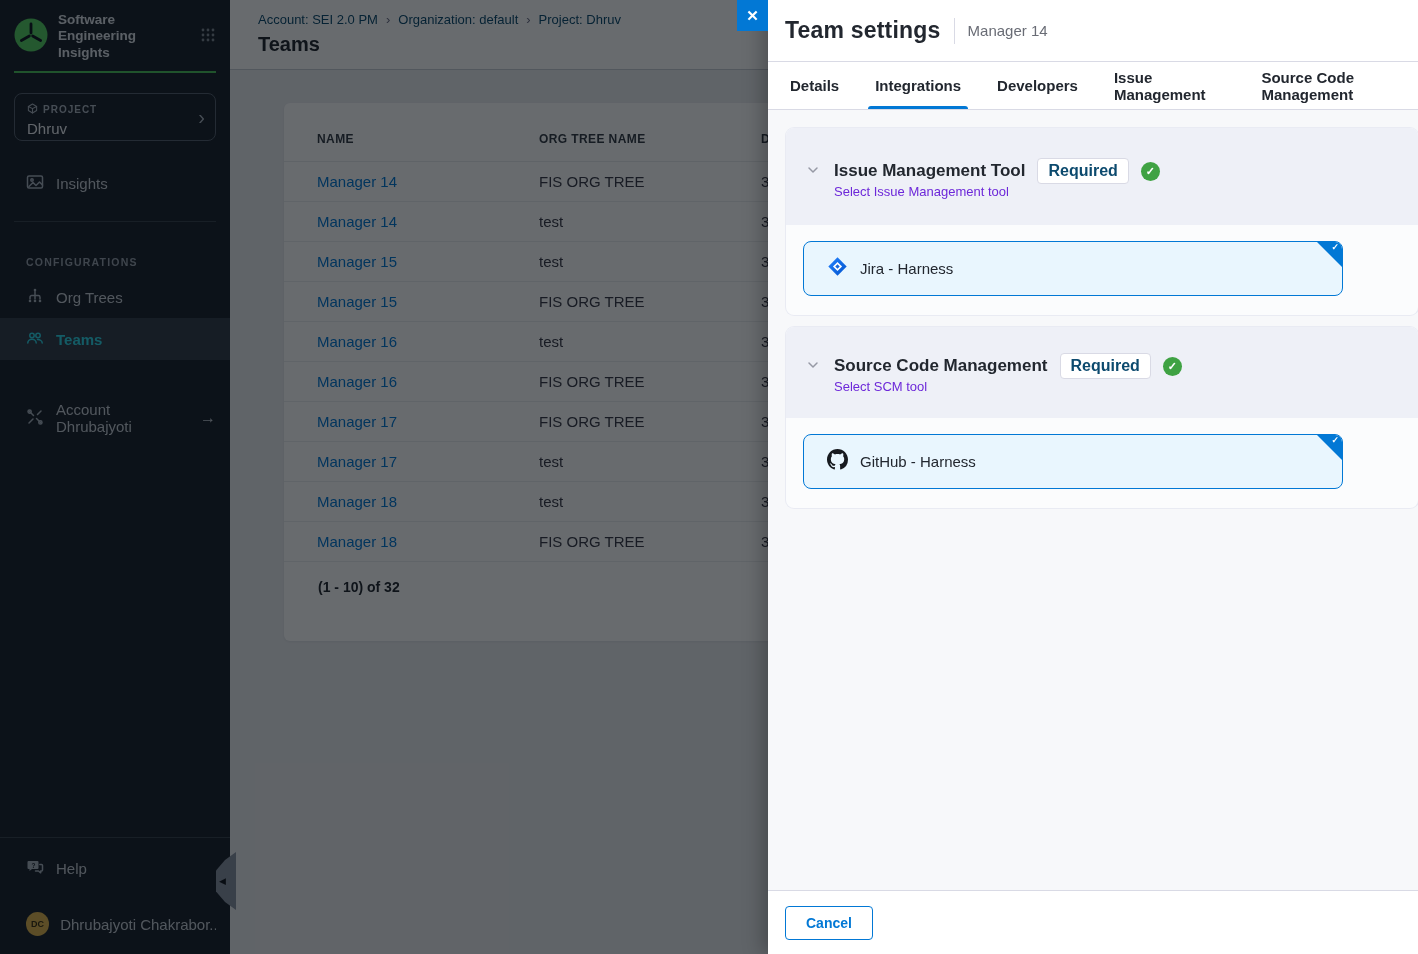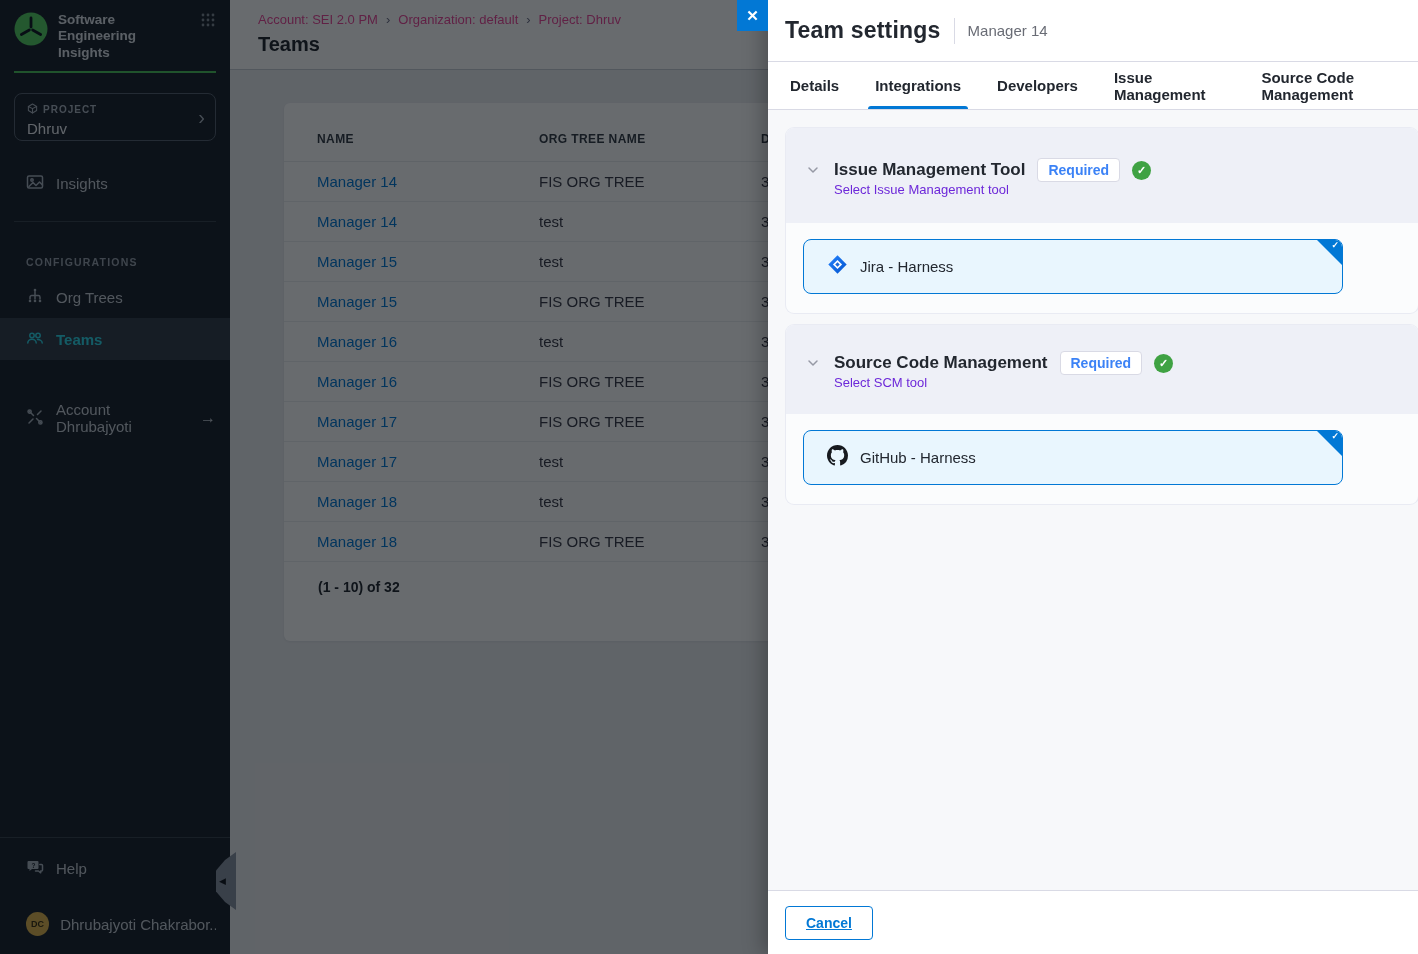--- a/index.html
+++ b/index.html
@@ -9,21 +9,21 @@
     font-family:"Liberation Sans", sans-serif; background:#eceef1;
   }
 
   
   .sidebar {
     position:absolute; left:0; top:0; width:230px; height:954px;
     background:#1a212b; z-index:10; display:flex; flex-direction:column;
     color:#dde2e8;
   }
   .sb-header {
-    display:flex; align-items:flex-start; gap:10px; padding:12px 14px 10px 14px;
+    display:flex; align-items:center; gap:10px; padding:12px 14px 10px 14px;
     border-bottom:2px solid #4cc25a; margin:0 14px; padding-left:0; padding-right:0;
   }
   .sb-logo { width:34px; height:34px; flex:0 0 auto; }
   .sb-title { font-size:13.5px; font-weight:700; line-height:1.22; color:#dde2e8; flex:1; }
   .sb-grid { margin-left:auto; cursor:pointer; opacity:.8; }
   .project-card {
     margin:20px 14px 0 14px; border:1px solid #56606e; border-radius:8px;
     padding:9px 12px; position:relative; cursor:pointer; height:48px;
   }
   .project-label { display:flex; align-items:center; gap:5px; font-size:10px; letter-spacing:1px; color:#aab3bf; font-weight:700; }
@@ -55,21 +55,21 @@
     display:flex; align-items:center; justify-content:flex-start; padding-left:3px;
     color:#11161c; font-size:9px; cursor:pointer;
   }
 
   
   .main { position:absolute; left:230px; top:0; right:0; height:954px; background:#eceef1; z-index:10; }
   .main-header {
     height:70px; background:#ffffff; border-bottom:1px solid #c9ccd4; padding:12px 0 0 28px;
   }
   .breadcrumb { display:flex; align-items:center; gap:8px; font-size:13px; }
-  .breadcrumb a { color:#ec4899; text-decoration:none; cursor:pointer; }
+  .breadcrumb a { color:#0c4a6e; text-decoration:none; cursor:pointer; }
   .crumb-sep { color:#6b6d85; font-size:13px; }
   .page-title { margin-top:6px; font-size:20px; font-weight:700; color:#22272f; }
 
   .table-card {
     position:absolute; left:54px; top:103px; right:0; height:538px;
     background:#ffffff; border-radius:6px 0 0 6px; box-shadow:0 1px 3px rgba(40,41,61,.08);
     padding:14px 0 0 0;
   }
   table.teams { border-collapse:collapse; width:100%; table-layout:fixed; }
   table.teams col.c1 { width:222px; }
@@ -120,21 +120,21 @@
   .section { background:#fbfcfd; border-radius:8px; box-shadow:0 0 0 1px #e9ebf3; margin-bottom:12px; overflow:hidden; }
   .section-head {
     background:#eef0f7; padding:30px 20px 26px 20px; display:flex; align-items:flex-start; gap:14px; cursor:pointer;
   }
   .chev-down { margin-top:5px; flex:0 0 auto; }
   .section-head-text { }
   .section-title-row { display:flex; align-items:center; gap:12px; }
   .section-title { font-size:17px; font-weight:700; color:#22272f; }
   .badge {
     background:#ffffff; border:1px solid #d9dae5; border-radius:4px; padding:3px 10px;
-    font-size:14px; font-weight:600; color:#3b82f6;
+    font-size:16px; font-weight:600; color:#0c4a6e;
   }
   .check-circle {
     width:19px; height:19px; border-radius:50%; background:#3fa243; color:#fff;
     font-size:11px; font-weight:700; display:flex; align-items:center; justify-content:center;
   }
   .section-sub { font-size:13px; color:#6d28d9; }
   .section-content { padding:16px 0 19px 17px; }
   .tool-card {
     position:relative; width:540px; height:55px; background:#e9f6fe;
     border:1.5px solid #0278d5; border-radius:8px; display:flex; align-items:center;
@@ -143,21 +143,21 @@
   .tool-label { font-size:15px; color:#22272f; font-weight:500; }
   .corner-check {
     position:absolute; top:-1px; right:-1px; width:27px; height:27px; background:#0278d5;
     clip-path:polygon(0 0, 100% 0, 100% 100%); border-top-right-radius:7px;
     color:#fff; font-size:9px; font-weight:700; text-align:right; padding:2px 4px 0 0; line-height:1;
   }
   .drawer-footer {
     height:64px; flex:0 0 auto; background:#ffffff; border-top:1px solid #d9dae5;
     display:flex; align-items:center; gap:17px; padding-left:17px;
   }
-  .btn { height:34px; border-radius:4px; font-size:14px; font-weight:700; cursor:pointer; font-family:"Liberation Sans", sans-serif;text-decoration:underline; }
+  .btn { height:34px; border-radius:4px; font-size:14px; font-weight:700; cursor:pointer; font-family:"Liberation Sans", sans-serif; }
   .btn-secondary { background:#ffffff; border:1.5px solid #0278d5; color:#0278d5; padding:0 20px; }
   .btn-primary { background:#0278d5; border:1.5px solid #0278d5; color:#ffffff; padding:0 22px; }
 
   svg.ic { stroke:currentColor; fill:none; stroke-width:1.5; stroke-linecap:round; stroke-linejoin:round; }
 </style>
 </head>
 <body>
 
 <div class="app">
 

